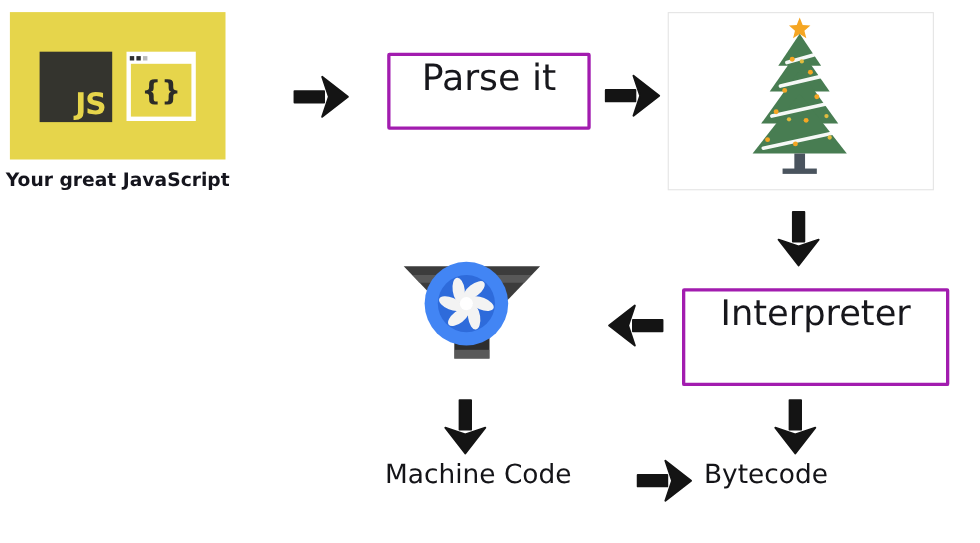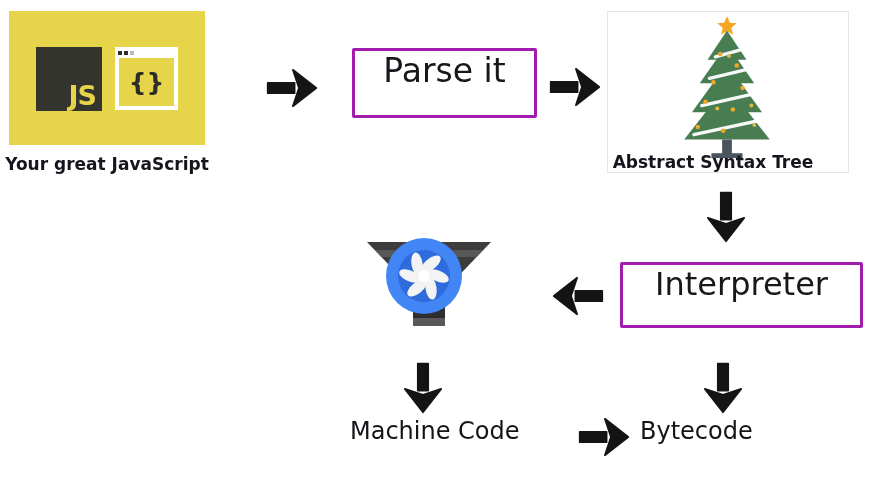--- a/index.html
+++ b/index.html
@@ -28,21 +28,21 @@
 
   .caption{font-weight:bold;font-size:17px;text-align:center;line-height:1.15;color:#15151d;white-space:nowrap}
   .cap-src{left:4px;top:155px;width:206px}
   .cap-ast{left:597px;top:153px;width:232px;z-index:3}
   .cap-compiler{left:319px;top:332px;width:220px}
 
   
   .box{position:absolute;border:3px solid #a21caf;border-radius:2px;background:#fff;
     display:flex;align-items:flex-start;justify-content:center;white-space:nowrap}
   .parse-box{left:352px;top:48px;width:185px;height:70px;font-size:33px}
-  .interp-box{left:620px;top:262px;width:243px;height:66px;font-size:32px}
+  .interp-box{left:620px;top:262px;width:243px;height:89px;font-size:32px}
 
   
   .ast-card{left:607px;top:11px;width:242px;height:162px;background:#fff;border:1px solid var(--frame-gray)}
   .tree-svg{position:absolute;left:664px;top:15px;width:126px;height:146px}
 
   
   .arrow{position:absolute;width:52px;height:44px;color:#141414}
   .arrow svg{display:block;width:100%;height:100%}
   .arrow.down svg{transform:rotate(90deg)}
   .arrow.left svg{transform:rotate(180deg)}
@@ -122,21 +122,20 @@
     </g>
     <g fill="#e0bb3f">
       <circle cx="62" cy="42" r="2"></circle>
         <circle cx="50" cy="96" r="2"></circle>
       <circle cx="85" cy="93" r="2"></circle>
         <circle cx="88" cy="113" r="2"></circle>
     </g>
     <rect x="55" y="128" width="10" height="15" fill="var(--trunk-slate)"></rect>
     <rect x="44" y="142" width="32" height="5" fill="var(--trunk-slate)"></rect>
   </svg>
-  <div class="abs caption cap-ast">Abstract Syntax Tree</div>
 
   <div class="arrow down a3">
     <svg viewBox="0 0 60 48">
         <path d="M2,18 h31 v12 h-31 z M31,3 L58,24 L31,45 L38,24 Z" fill="currentColor" stroke="currentColor" stroke-width="2" stroke-linejoin="round"></path>
       </svg>
   </div>
 
   <div class="box interp-box">
     <span>Interpreter</span>
   </div>

